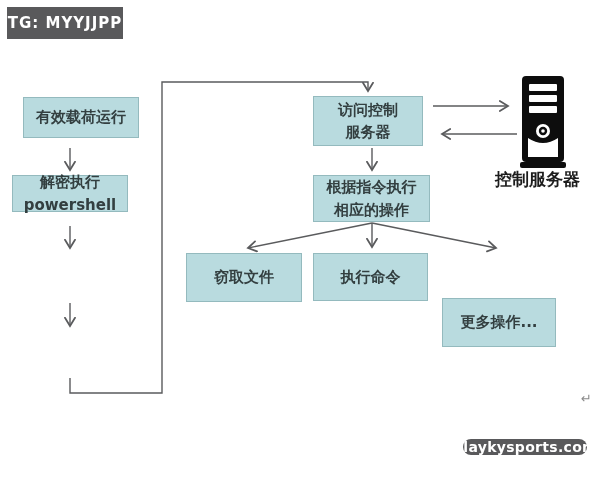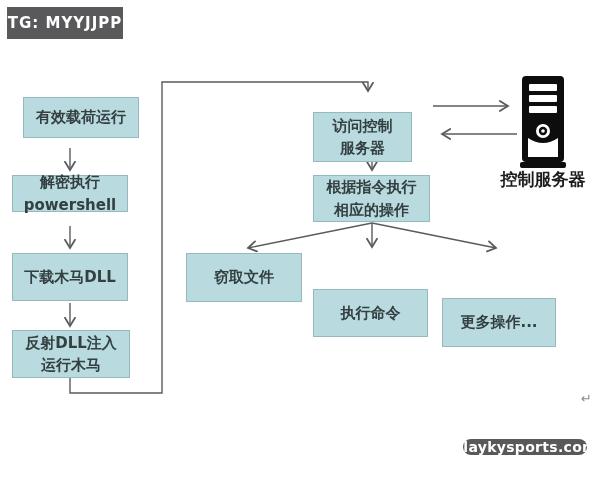--- a/index.html
+++ b/index.html
@@ -82,21 +82,21 @@
   .server-icon-wrap {
     position: absolute;
     left: 518px; top: 74px;
     width: 50px; height: 96px;
   }
   .server-icon-wrap svg { display: block; }
   .server-label {
     position: absolute;
     left: 495px; top: 168px;
     width: 96px;
-    text-align: center;
+    text-align: left;
     font-size: 17px;
     font-weight: 700;
     color: var(--server_label_text);
   }
   .return-mark {
     position: absolute;
     left: 581px; top: 391px;
     font-size: 13px;
     color: #8a8a8a;
   }
@@ -123,31 +123,28 @@
     <polyline points="433,106 508,106" marker-end="url(#arw)"></polyline>
     <polyline points="517,134 442,134" marker-end="url(#arw)"></polyline>
   </svg>
 
   <div class="badge tg">TG: MYYJJPP</div>
   <div class="badge site">playkysports.com</div>
 
   <div class="node" style="left:13px; top:97px;  width:116px; height:41px;margin-left:10px;">有效载荷运行</div>
   <div class="node" style="left:12px; top:175px; width:116px; height:37px;">解密执行
 powershell</div>
-  <div class="node" style="left:12px; top:253px; width:116px; height:48px;">下载木马DLL</div>
-  <div class="node" style="left:12px; top:330px; width:118px; height:48px;">反射DLL注入
-运行木马</div>
 
-  <div class="node" style="left:313px; top:112px;  width:99px; height:50px;">访问控制
+  <div class="node" style="left:313px; top:96px;  width:110px; height:50px;">访问控制
 服务器</div>
   <div class="node" style="left:186px; top:253px; width:116px; height:49px;">窃取文件</div>
 
   <div class="node" style="left:313px; top:175px; width:117px; height:47px;">根据指令执行
 相应的操作</div>
-  <div class="node" style="left:313px; top:253px; width:115px; height:48px;margin-top:36px;">执行命令</div>
+  <div class="node" style="left:313px; top:253px; width:115px; height:48px;">执行命令</div>
   <div class="node" style="left:442px; top:253px; width:114px; height:49px;margin-top:45px;">更多操作...</div>
 
   <div class="server-icon-wrap">
     <svg width="50" height="96" viewBox="0 0 50 96" aria-hidden="true">
       <rect x="4" y="2" width="42" height="86" rx="4" fill="var(--icon_black)"></rect>
       <rect x="11" y="10" width="28" height="7" rx="1" fill="#ffffff"></rect>
       <rect x="11" y="21" width="28" height="7" rx="1" fill="#ffffff"></rect>
       <rect x="11" y="32" width="28" height="7" rx="1" fill="#ffffff"></rect>
       <circle cx="25" cy="57" r="7" fill="#ffffff"></circle>
       <circle cx="25" cy="57" r="4.2" fill="var(--icon_black)"></circle>

